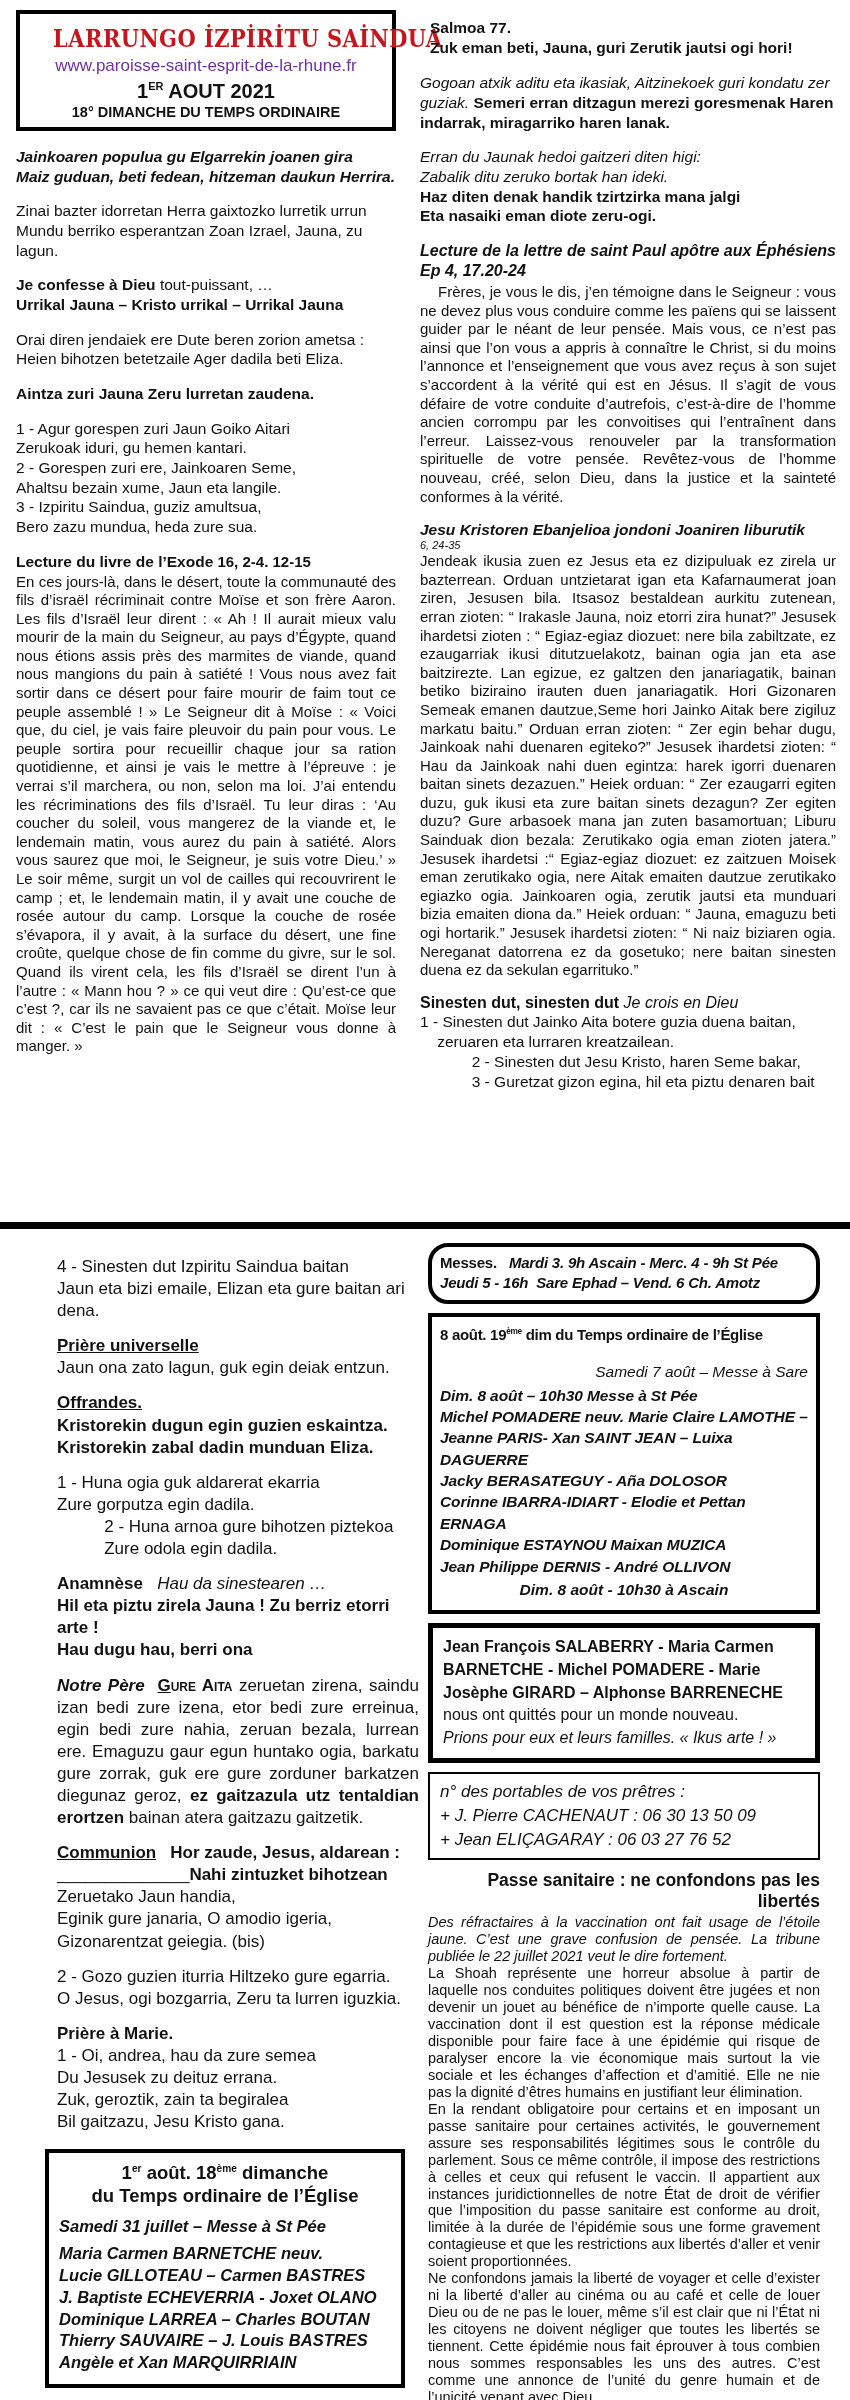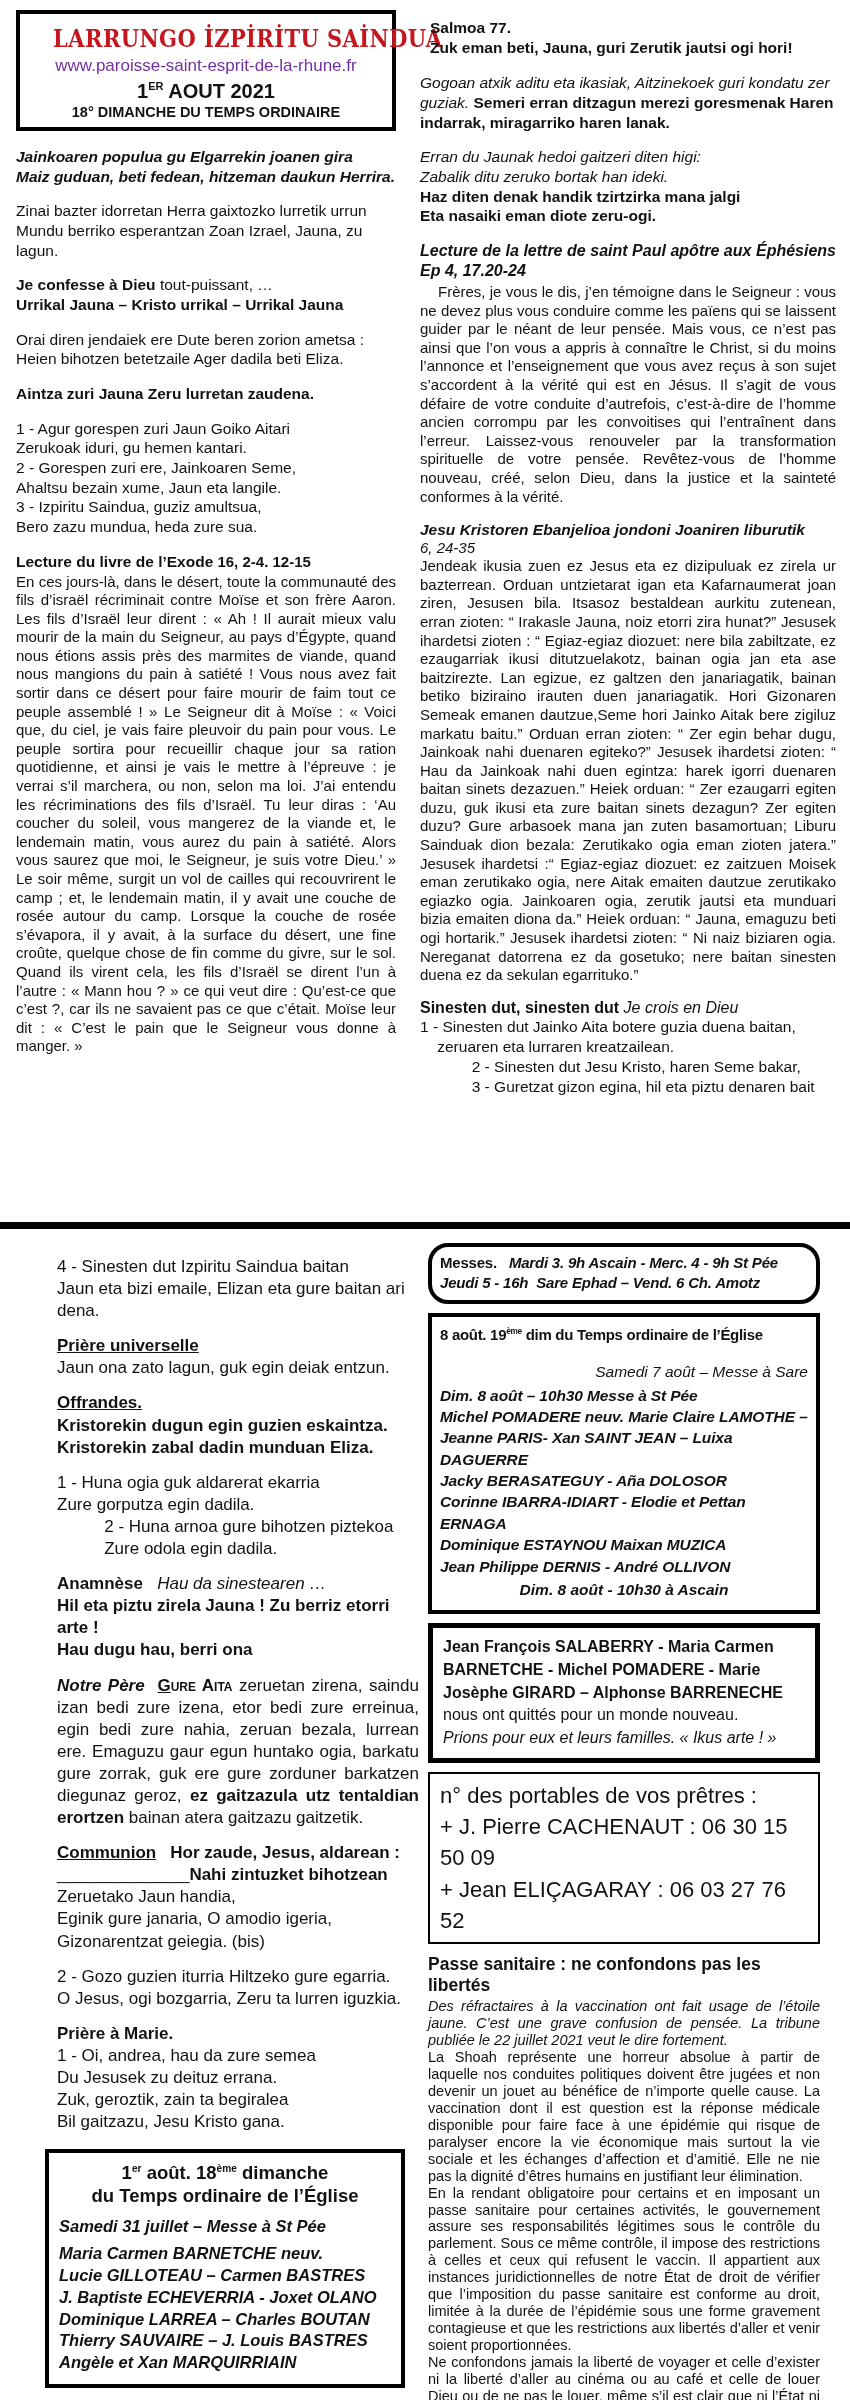--- a/index.html
+++ b/index.html
@@ -33,22 +33,22 @@
   .week-box .boxtitle{font-size:18.5px;text-align:center;font-weight:bold;line-height:1.25;margin-bottom:8px;}
   
   .bx{border:4px solid #000;padding:6px 8px;margin-bottom:9px;}
   .messes{font-size:15px;line-height:1.35;letter-spacing:-.2px;border-radius:20px;}
   .nextwk{padding:8px 8px 10px;font-size:15.5px;line-height:1.38;}
   .nextwk .boxtitle{font-size:15px;font-weight:bold;letter-spacing:-.3px;margin-bottom:16px;}
   .nextwk .sat{text-align:right;font-style:italic;font-size:15.5px;margin-bottom:2px;}
   .nextwk .names{font-weight:bold;font-style:italic;letter-spacing:-.1px;}
   .nextwk .sun{text-align:center;font-style:italic;font-weight:bold;margin-top:2px;}
   .deces{border-width:5px;font-size:16px;line-height:1.42;padding:8px 10px;}
-  .phones{border-width:2px;font-size:22px;line-height:1.42;padding:6px 10px;}
-  .passe-title{font-weight:bold;font-size:17.5px;text-align:left;margin:10px 0 2px;}
+  .phones{border-width:2px;font-size:17px;line-height:1.42;padding:6px 10px;font-style:italic;}
+  .passe-title{font-weight:bold;font-size:17.5px;text-align:right;margin:10px 0 2px;}
   .passe-body{font-size:14.5px;line-height:1.17;}
   .sig{font-size:13px;line-height:1.3;font-style:italic;margin-top:2px;}
 </style>
 </head>
 <body>
 
 <div class="page">
 
   <div class="col-tl">
     <div class="hdr-box">
@@ -101,21 +101,21 @@
           <div>Haz diten denak handik tzirtzirka mana jalgi</div>
           <div>Eta nasaiki eman diote zeru-ogi.</div>
         </div>
     </div>
 
     <div class="bi just" style="font-size:16px;line-height:1.25;margin-bottom:2px">Lecture de la lettre de saint Paul apôtre aux Éphésiens Ep 4, 17.20-24</div>
     <div class="read just" style="text-indent:18px;margin-bottom:15px">Frères, je vous le dis, j’en témoigne dans le Seigneur : vous ne devez plus vous conduire comme les païens qui se laissent guider par le néant de leur pensée. Mais vous, ce n’est pas ainsi que l’on vous a appris à connaître le Christ, si du moins l’annonce et l’enseignement que vous avez reçus à son sujet s’accordent à la vérité qui est en Jésus. Il s’agit de vous défaire de votre conduite d’autrefois, c’est-à-dire de l’homme ancien corrompu par les convoitises qui l’entraînent dans l’erreur. Laissez-vous renouveler par la transformation spirituelle de votre pensée. Revêtez-vous de l’homme nouveau, créé, selon Dieu, dans la justice et la sainteté conformes à la vérité.</div>
 
     <div style="margin-bottom:1px">
       <div class="bi" style="font-size:15.5px">Jesu Kristoren Ebanjelioa jondoni Joaniren liburutik</div>
-      <div class="i" style="font-size:15px">6, 24-35</div>
+      <div class="i" style="font-size:11px">6, 24-35</div>
     </div>
     <div class="read just" style="margin-bottom:14px">Jendeak ikusia zuen ez Jesus eta ez dizipuluak ez zirela ur bazterrean. Orduan untzietarat igan eta Kafarnaumerat joan ziren, Jesusen bila. Itsasoz bestaldean aurkitu zutenean, erran zioten: “ Irakasle Jauna, noiz etorri zira hunat?”  Jesusek ihardetsi zioten : “ Egiaz-egiaz diozuet: nere bila zabiltzate, ez ezaugarriak ikusi ditutzuelakotz, bainan ogia jan eta ase baitzirezte. Lan egizue, ez galtzen den janariagatik, bainan betiko biziraino irauten duen janariagatik. Hori Gizonaren Semeak emanen dautzue,Seme hori Jainko Aitak bere zigiluz markatu baitu.” Orduan erran zioten: “ Zer egin behar dugu, Jainkoak nahi duenaren egiteko?” Jesusek ihardetsi zioten: “ Hau da Jainkoak nahi duen egintza: harek igorri duenaren baitan sinets dezazuen.” Heiek orduan: “ Zer ezaugarri egiten duzu, guk ikusi eta zure baitan sinets dezagun? Zer egiten duzu? Gure arbasoek mana jan zuten basamortuan; Liburu Sainduak dion bezala: Zerutikako ogia eman zioten jatera.” Jesusek ihardetsi :“ Egiaz-egiaz diozuet: ez zaitzuen Moisek eman zerutikako ogia, nere Aitak emaiten dautzue zerutikako egiazko ogia. Jainkoaren ogia, zerutik jautsi eta munduari bizia emaiten diona da.” Heiek orduan: “ Jauna, emaguzu beti ogi hortarik.” Jesusek ihardetsi zioten: “ Ni naiz biziaren ogia. Nereganat datorrena ez da gosetuko; nere baitan sinesten duena ez da sekulan egarrituko.”</div>
 
     <div>
       <div><span class="b">Sinesten dut, sinesten dut</span><span class="i"> Je crois en Dieu</span></div>
       <div class="pre" style="font-size:15.5px;line-height:1.3"><div>1 - Sinesten dut Jainko Aita botere guzia duena baitan,</div><div>    zeruaren eta lurraren kreatzailean.</div><div>            2 - Sinesten dut Jesu Kristo, haren Seme bakar,</div><div>            3 - Guretzat gizon egina, hil eta piztu denaren bait</div></div>
     </div>
   </div>
 
   <div class="divider"></div>
@@ -216,21 +216,21 @@
     </div>
 
     <div class="bx deces">
       <p style="margin:0"><span class="b">Jean François SALABERRY -  Maria Carmen BARNETCHE - Michel POMADERE - Marie Josèphe GIRARD – Alphonse BARRENECHE</span><span class="pre">  nous ont quittés pour un monde nouveau.</span></p>
       <div class="i">Prions pour eux et leurs familles. « Ikus arte ! »</div>
     </div>
 
     <div class="bx phones">
       <div>n° des portables de vos prêtres :</div>
       <div>
-          <div>+ J. Pierre CACHENAUT : 06 30 15 50 09</div>
+          <div>+ J. Pierre CACHENAUT : 06 30 13 50 09</div>
           <div>+ Jean ELIÇAGARAY : 06 03 27 76 52</div>
         </div>
     </div>
 
     <div class="passe-title">Passe sanitaire : ne confondons pas les libertés</div>
     <div class="passe-body i just">Des réfractaires à la vaccination ont fait usage de l’étoile jaune. C’est une grave confusion de pensée. La tribune publiée le 22 juillet 2021 veut le dire fortement.</div>
     <div class="passe-body just">La Shoah représente une horreur absolue à partir de laquelle nos conduites politiques doivent être jugées et non devenir un jouet au bénéfice de n’importe quelle cause. La vaccination dont il est question est la réponse médicale disponible pour faire face à une épidémie qui risque de paralyser encore la vie économique mais surtout la vie sociale et les échanges d’affection et d’amitié. Elle ne nie pas la dignité d’êtres humains en justifiant leur élimination.</div>
     <div class="passe-body just">En la rendant obligatoire pour certains et en imposant un passe sanitaire pour certaines activités, le gouvernement assure ses responsabilités légitimes sous le contrôle du parlement. Sous ce même contrôle, il impose des restrictions à celles et ceux qui refusent le vaccin. Il appartient aux instances juridictionnelles de notre État de droit de vérifier que l’imposition du passe sanitaire est conforme au droit, limitée à la durée de l’épidémie sous une forme gravement contagieuse et que les restrictions aux libertés d’aller et venir soient proportionnées.</div>
     <div class="passe-body just">Ne confondons jamais la liberté de voyager et celle d’exister ni la liberté d’aller au cinéma ou au café et celle de louer Dieu ou de ne pas le louer, même s’il est clair que ni l’État ni les citoyens ne doivent négliger que toutes les libertés se tiennent. Cette épidémie nous fait éprouver à tous combien nous sommes responsables les uns des autres. C’est comme une annonce de l’unité du genre humain et de l’unicité venant avec Dieu.</div>
 

